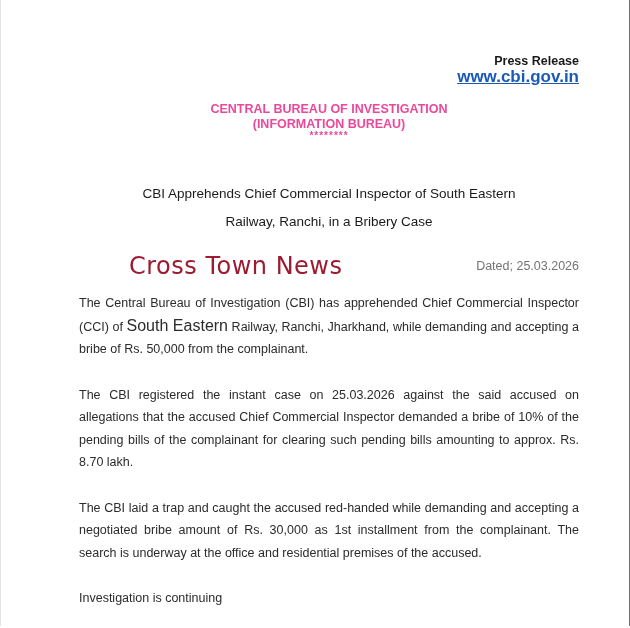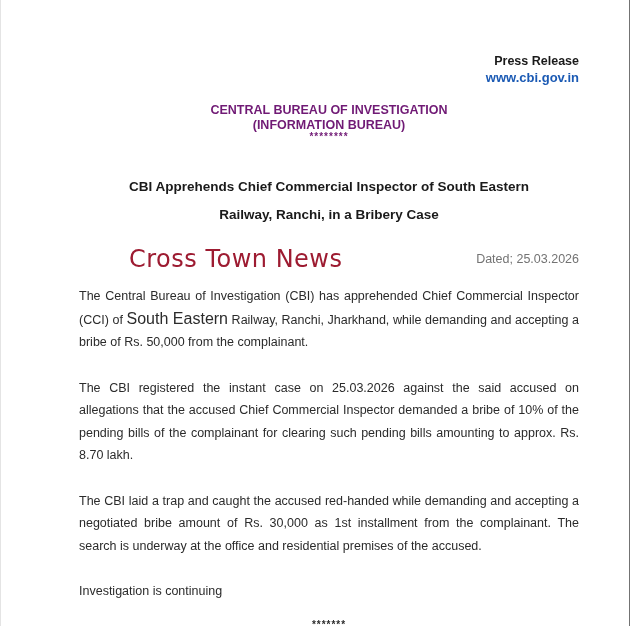--- a/index.html
+++ b/index.html
@@ -27,43 +27,44 @@
     text-align: right;
     line-height: 15px;
   }
   .pr-label {
     font-weight: bold;
     font-size: 12.5px;
     color: #1a1a1a;
   }
   .site-link {
     font-weight: bold;
-    font-size: 13px;
+    font-size: 17px;
     color: #1b5ab4;
+    text-decoration: underline;
     cursor: pointer;
   }
   
   .org-header {
     margin-top: 18px;
     text-align: center;
     font-weight: bold;
-    color: #701a75;
+    color: #ec4899;
     font-size: 12.5px;
     line-height: 15px;
   }
   .org-header .stars {
     font-size: 10px;
     letter-spacing: 1px;
     line-height: 8px;
   }
   
   .doc-title {
-    margin: 32px 0 0 0;
+    margin: 40px 0 0 0;
     text-align: center;
-    font-weight: bold;
+    font-weight: normal;
     font-size: 13.5px;
     line-height: 28px;
     color: #1a1a1a;
   }
   
   .masthead {
     margin-top: 16px;
     display: flex;
     justify-content: space-between;
     align-items: center;

